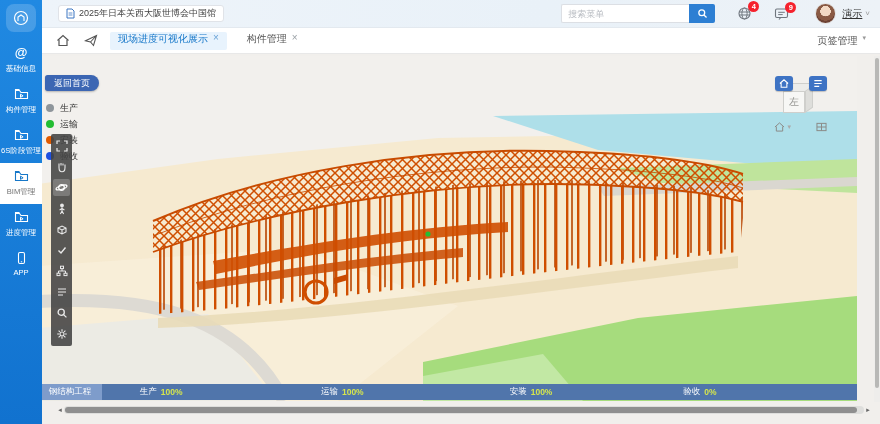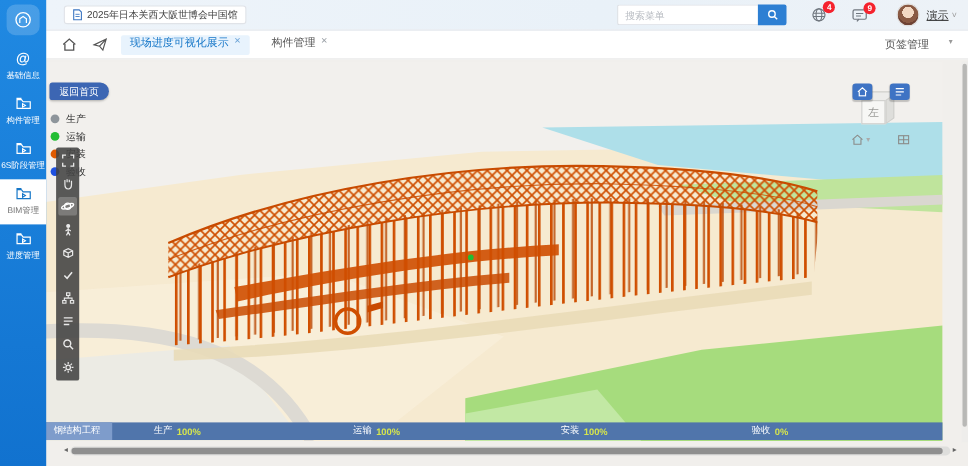--- a/index.html
+++ b/index.html
@@ -74,21 +74,21 @@
     border-bottom:1px solid #e8e8e8; display:flex; align-items:center; z-index:20;
   }
   .tab-icon-btn { margin-left:14px; cursor:pointer; display:flex; align-items:center; }
   .tab {
     margin-left:12px; height:18px; padding:0 8px; display:flex; align-items:flex-start; gap:5px;
     font-size:10px; color:#555; cursor:pointer; border-radius:2px; white-space:nowrap;
   }
   .tab.active { background:#e8f3fd; color:#1677c8; }
   .tab .tab-close { font-size:10px; color:#9aa0a6; }
   .tab.active .tab-close { color:#6ba3d6; }
-  .tab-manage { margin-left:auto; margin-right:14px; font-size:10px; color:#555; cursor:pointer; display:flex; align-items:flex-start; gap:18px; }
+  .tab-manage { margin-left:auto; margin-right:14px; font-size:10px; color:#555; cursor:pointer; display:flex; align-items:flex-start; gap:5px; }
   .tab-manage .caret { font-size:7px; }
 
   
   .viewport {
     position:absolute; left:38px; top:56px; width:819px; height:345px;
     background:#f2f0ed; overflow:hidden;
   }
   .scene { position:absolute; left:0; top:0; }
 
   .back-home {
@@ -177,20 +177,27 @@
         <path d="M6.5,7.2l2.6,1.6-2.6,1.6Z" fill="none" stroke="#fff" stroke-width="1"></path>
       </svg>
     <span class="nav-label">BIM管理</span>
   </div>
   <div class="nav-item">
     <svg width="15" height="14" viewBox="0 0 15 14">
         <path d="M1.5,3.5h4l1.5,2h6.5v6h-12Z M1.5,3.5v-1h4" fill="none" stroke="#fff" stroke-width="1.1"></path>
         <path d="M6.5,7.2l2.6,1.6-2.6,1.6Z" fill="none" stroke="#fff" stroke-width="1"></path>
       </svg>
     <span class="nav-label">进度管理</span>
+  </div>
+  <div class="nav-item">
+    <svg width="15" height="14" viewBox="0 0 15 14">
+        <rect x="4.5" y="1.5" width="6" height="11" rx="1.4" fill="none" stroke="#fff" stroke-width="1.1"></rect>
+        <path d="M6.8,10.8h1.4" stroke="#fff" stroke-width="1"></path>
+      </svg>
+    <span class="nav-label">APP</span>
   </div>
 </div>
 
 <div class="header">
   <div class="project-tag">
     <svg width="9" height="11" viewBox="0 0 9 11">
         <path d="M1,1h5l2,2v7H1Z" fill="none" stroke="#3d77c2" stroke-width="1"></path>
         <path d="M2.6,5h3.8M2.6,7h3.8" stroke="#3d77c2" stroke-width=".8"></path>
       </svg>
     <span>2025年日本关西大阪世博会中国馆</span>

